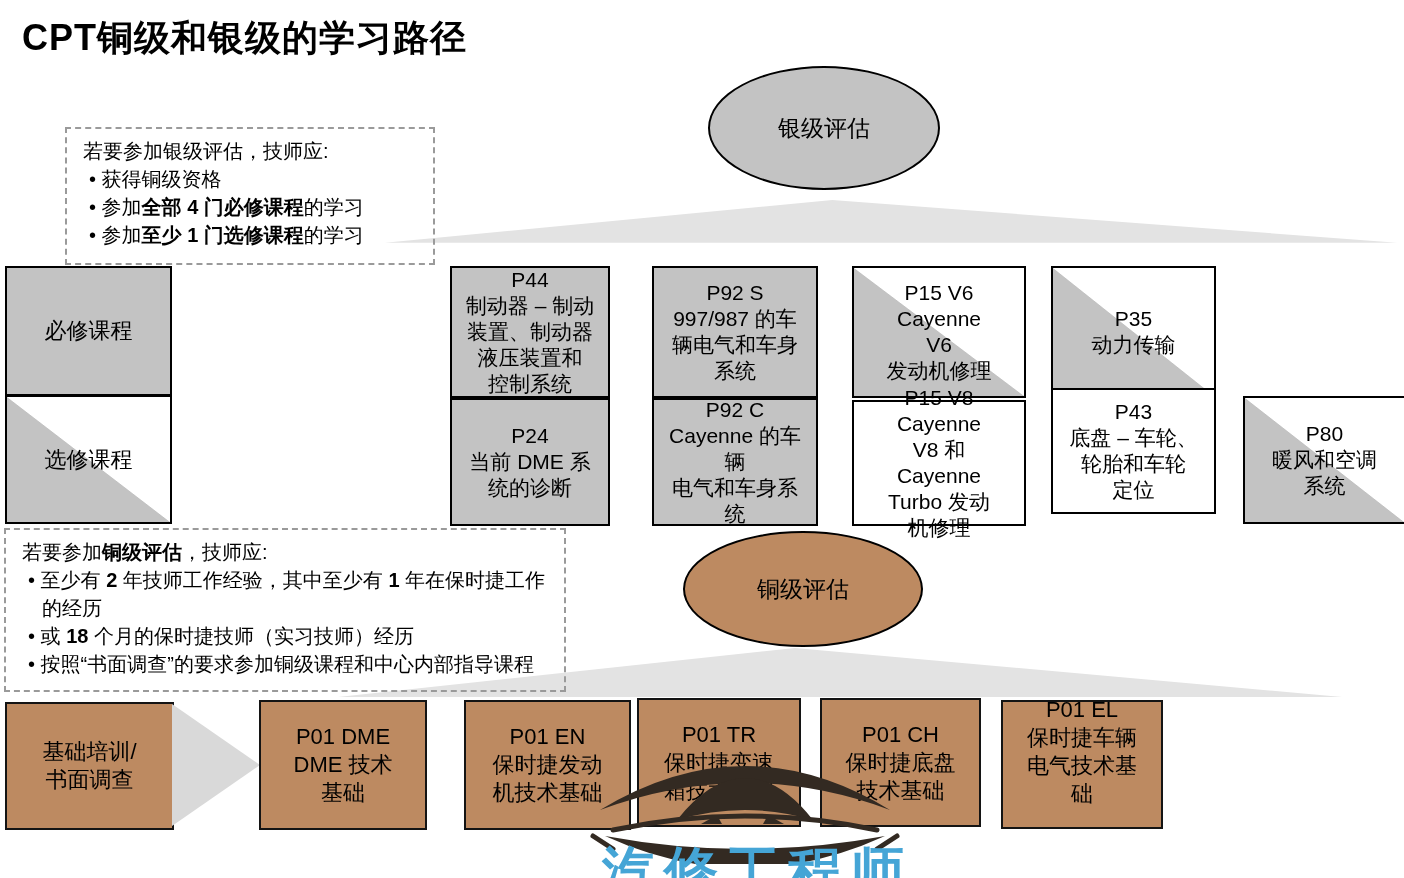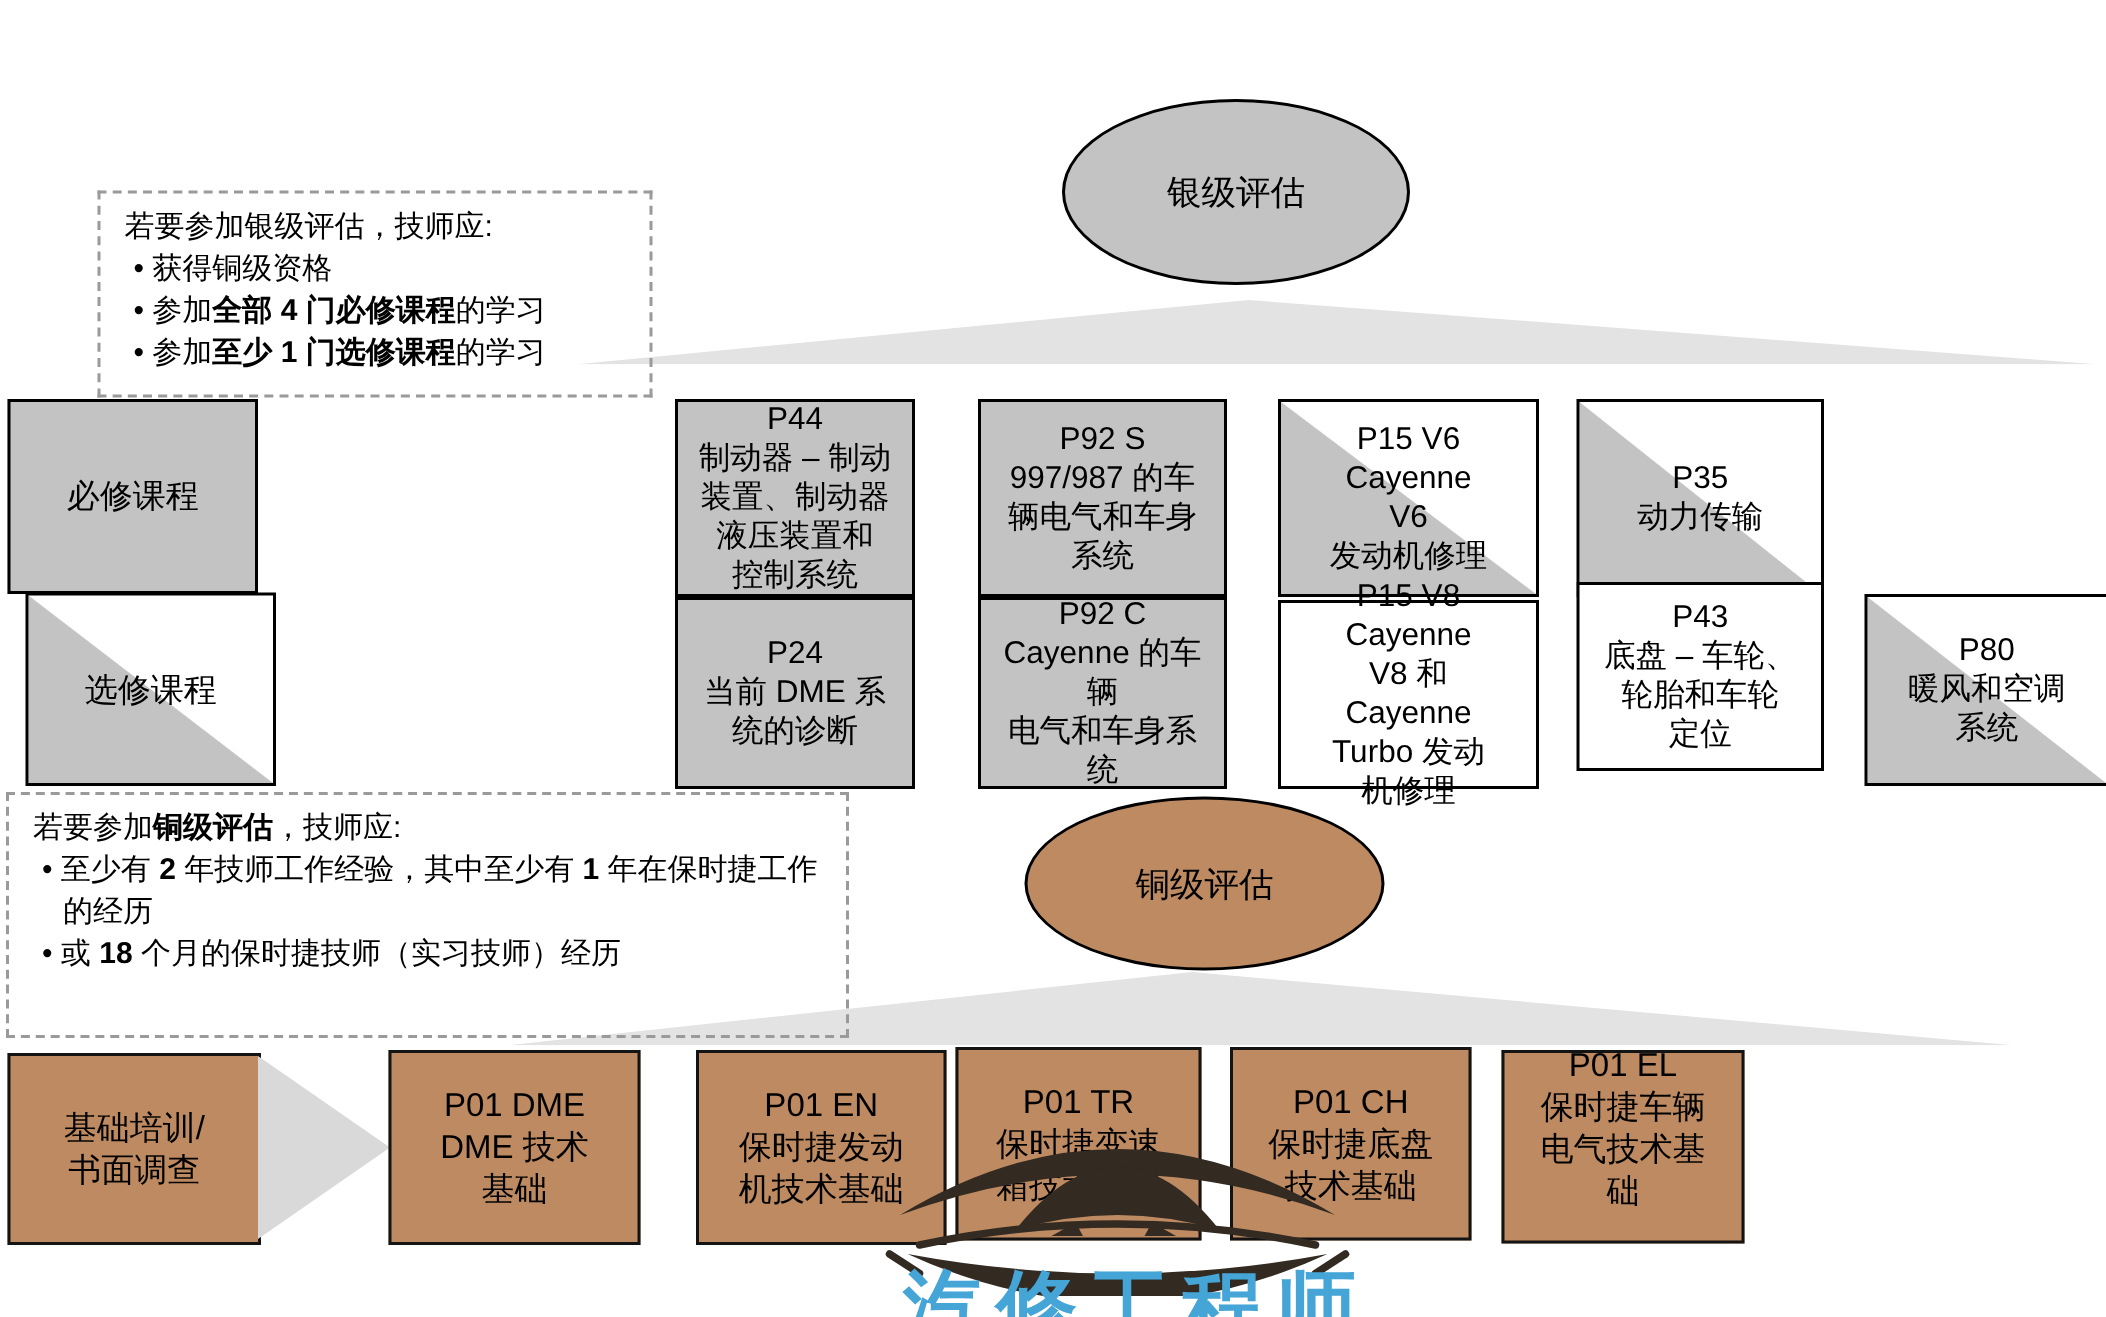--- a/index.html
+++ b/index.html
@@ -26,20 +26,21 @@
   .arrow{position:absolute;background:#d9d9d9;}
   .wm-text{position:absolute;font-weight:bold;letter-spacing:8px;font-size:54px;color:#45a5d6;z-index:7;}
   .wm-logo{position:absolute;z-index:6;}
   b{font-weight:bold;}
 </style>
 </head>
 <body>
 
 <div id="page">
 
+  <div class="title">CPT铜级和银级的学习路径</div>
 
   <div class="funnel" style="left:385px;top:200px;width:1012px;height:46px;background:#e3e3e3;
               clip-path:polygon(44.2% 0,100% 93%,0 93%);"></div>
 
   <div class="funnel" style="left:338px;top:648px;width:1004px;height:52px;background:#e3e3e3;
               clip-path:polygon(45.5% 0,100% 94%,0 94%);"></div>
 
   <div class="ellipse silver" style="left:708px;top:66px;width:228px;height:120px;">
     <span>银级评估</span>
   </div>
@@ -60,21 +61,21 @@
       <div class="nb">
         <span>•</span>
         <span>参加</span><b>至少 1 门选修课程</b><span>的学习</span>
       </div>
     </div>
   </div>
 
   <div class="box gray" style="left:5px;top:266px;width:163px;height:126px;">
     <div class="btxt big">必修课程</div>
   </div>
-  <div class="box diag" style="left:17px;top:395px;width:163px;height:125px;">
+  <div class="box diag" style="left:5px;top:395px;width:163px;height:125px;">
     <div class="btxt big">选修课程</div>
   </div>
 
   <div class="box gray" style="left:450px;top:266px;width:156px;height:128px;">
     <div class="btxt">P44
 制动器 – 制动
 装置、制动器
 液压装置和
 控制系统</div>
   </div>
@@ -132,20 +133,24 @@
       <div>
         <span>若要参加</span><b>铜级评估</b><span>，技师应:</span>
       </div>
       <div class="nb">
         <span>•</span>
         <span>至少有 </span><b>2</b><span> 年技师工作经验，其中至少有 </span><b>1</b><span> 年在保时捷工作的经历</span>
       </div>
       <div class="nb">
         <span>•</span>
         <span>或 </span><b>18</b><span> 个月的保时捷技师（实习技师）经历</span>
+      </div>
+      <div class="nb">
+        <span>•</span>
+        <span>按照“书面调查”的要求参加铜级课程和中心内部指导课程</span>
       </div>
     </div>
   </div>
 
   <div class="ellipse bronzef" style="left:683px;top:531px;width:236px;height:112px;">
     <span>铜级评估</span>
   </div>
 
   <div class="box bronze" style="left:5px;top:702px;width:165px;height:124px;">
     <div class="btxt big">基础培训/

